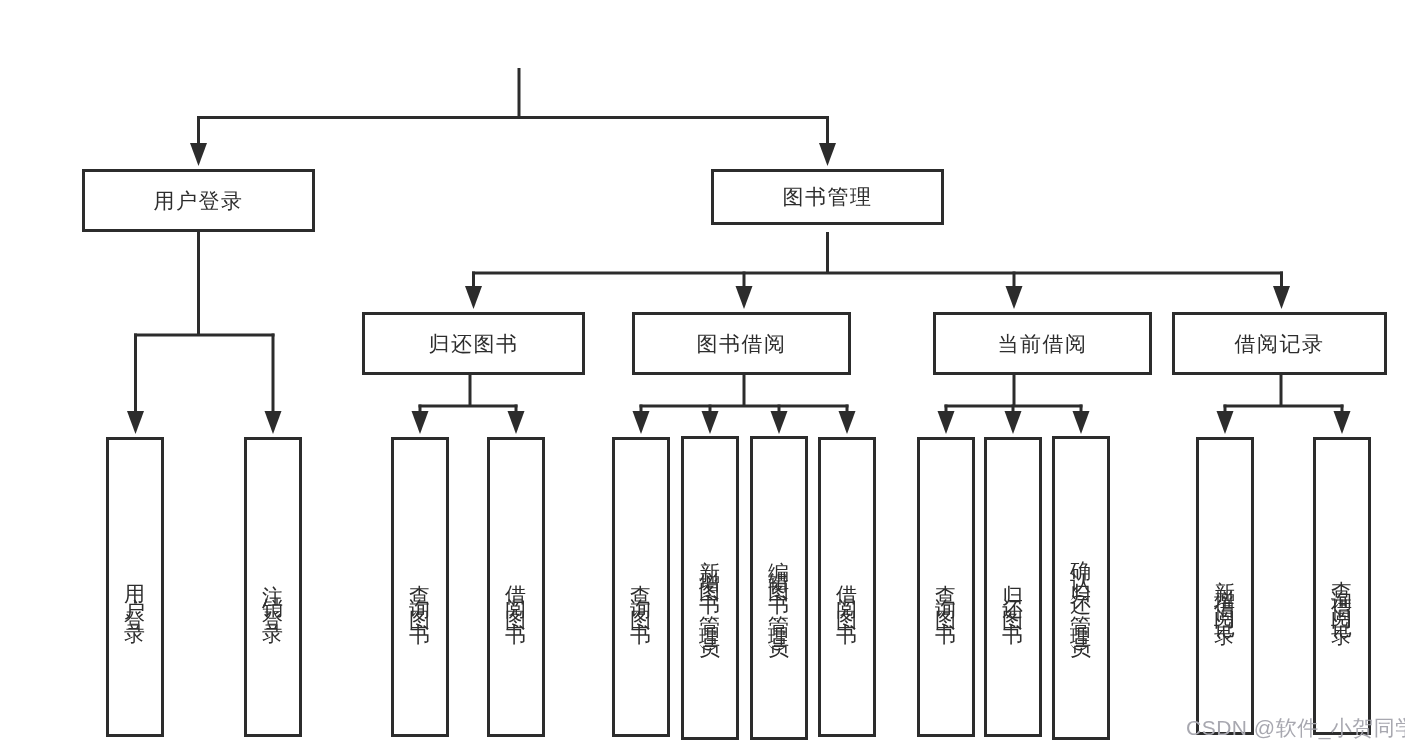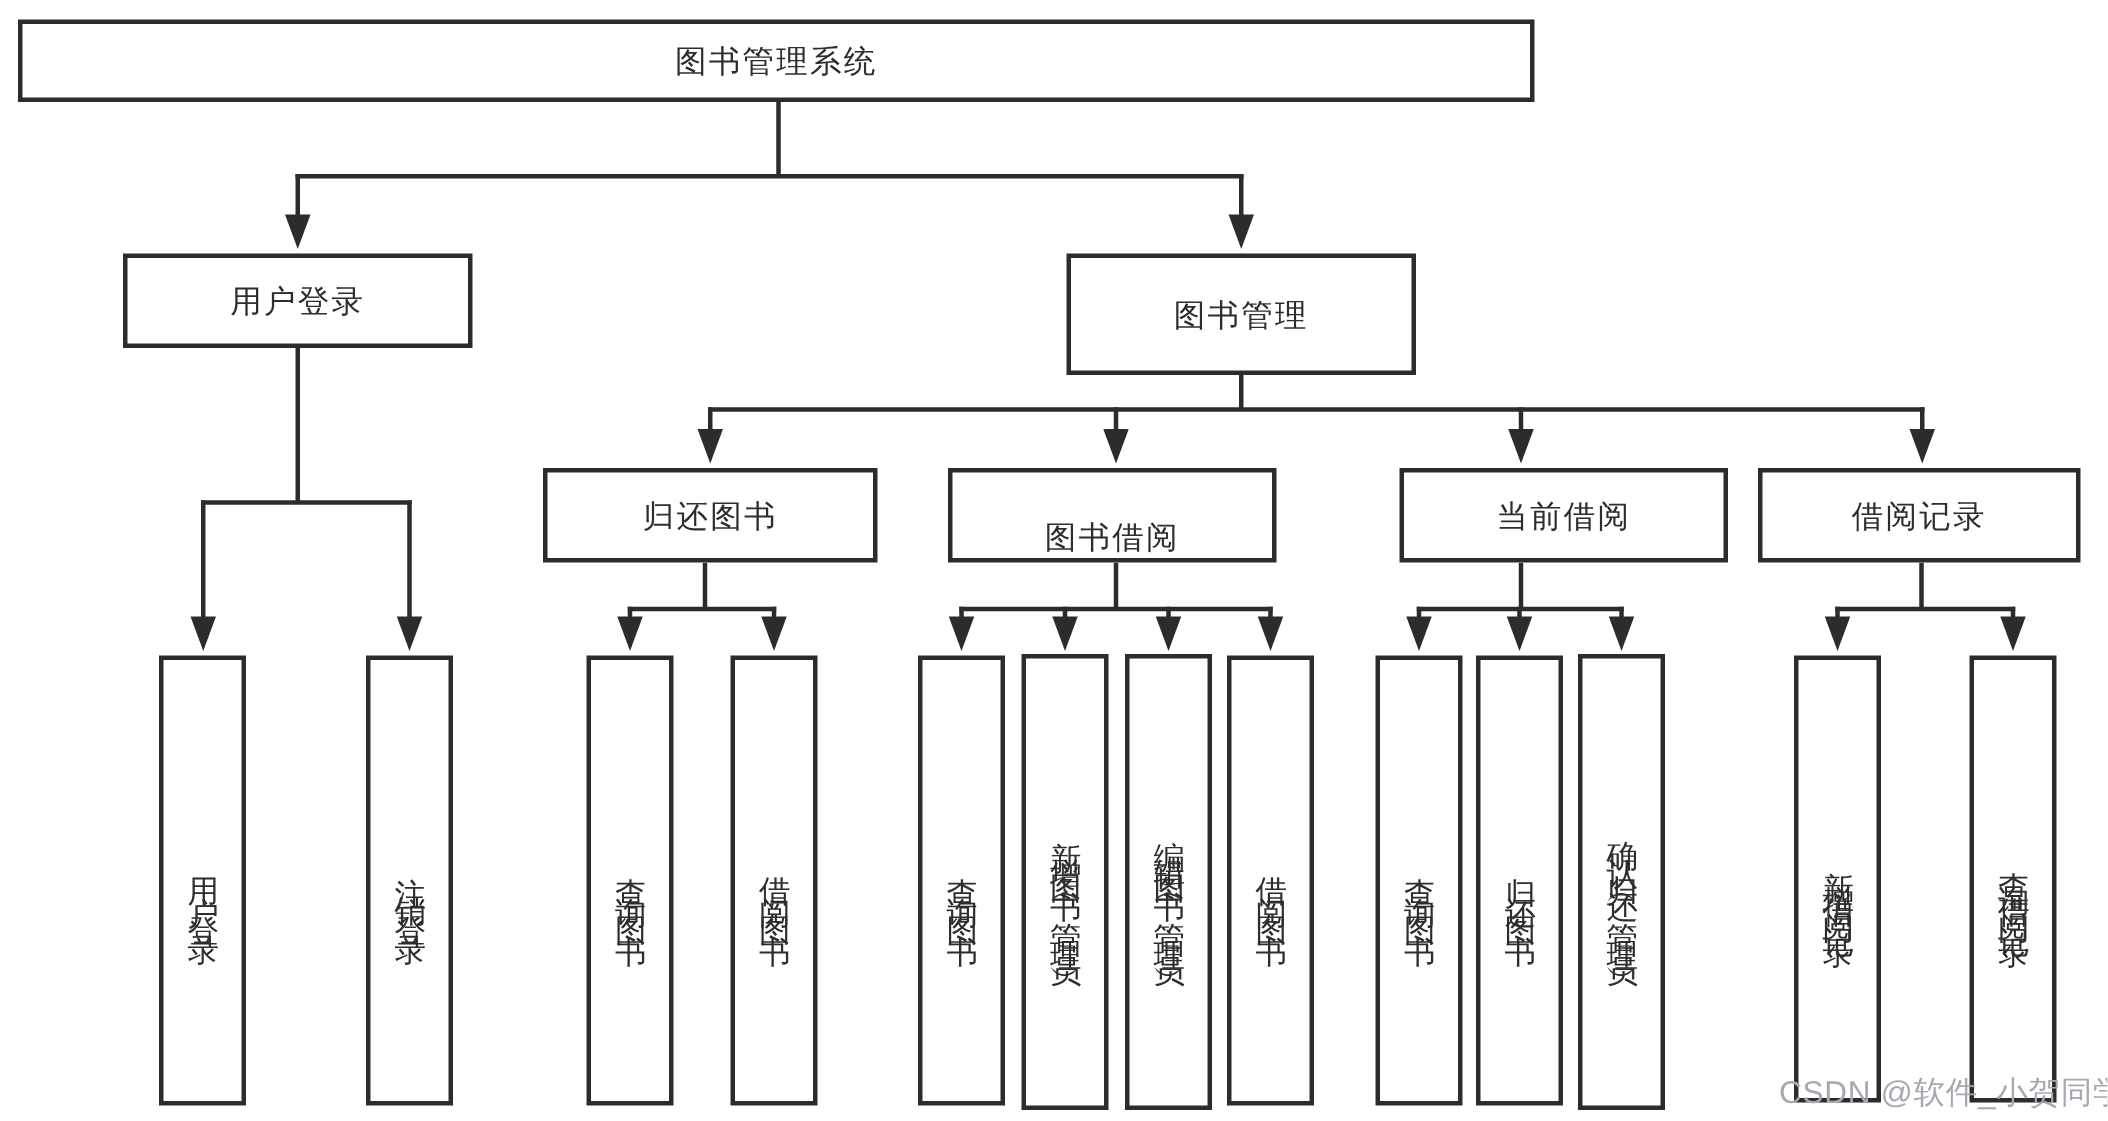--- a/index.html
+++ b/index.html
@@ -123,35 +123,32 @@
 
       <polygon points="946,434 937.5,411 954.5,411"></polygon>
       <polygon points="1013,434 1004.5,411 1021.5,411"></polygon>
       <polygon points="1081,434 1072.5,411 1089.5,411"></polygon>
 
       <polygon points="1225,434 1216.5,411 1233.5,411"></polygon>
       <polygon points="1342,434 1333.5,411 1350.5,411"></polygon>
     </g>
   </svg>
 
-  <div class="box h-box" style="left:12px; top:13px; width:1011px; height:55px;">
-    <span>图书管理系统</span>
-  </div>
 
   <div class="box h-box" style="left:82px; top:169px; width:233px; height:63px;">
     <span>用户登录</span>
   </div>
-  <div class="box h-box" style="left:711px; top:169px; width:233px; height:81px;">
+  <div class="box h-box" style="left:711px; top:169px; width:233px; height:56px;">
     <span>图书管理</span>
   </div>
 
   <div class="box h-box" style="left:362px; top:312px; width:223px; height:63px;">
     <span>归还图书</span>
   </div>
-  <div class="box h-box" style="left:632px; top:312px; width:219px; height:63px;align-items:flex-end;">
+  <div class="box h-box" style="left:632px; top:312px; width:219px; height:63px;">
     <span>图书借阅</span>
   </div>
   <div class="box h-box" style="left:905px; top:312px; width:219px; height:63px;margin-left:28px;">
     <span>当前借阅</span>
   </div>
   <div class="box h-box" style="left:1172px; top:312px; width:215px; height:63px;">
     <span>借阅记录</span>
   </div>
 
   <div class="box v-box v4" style="left:106px; top:437px; width:58px; height:300px;">

